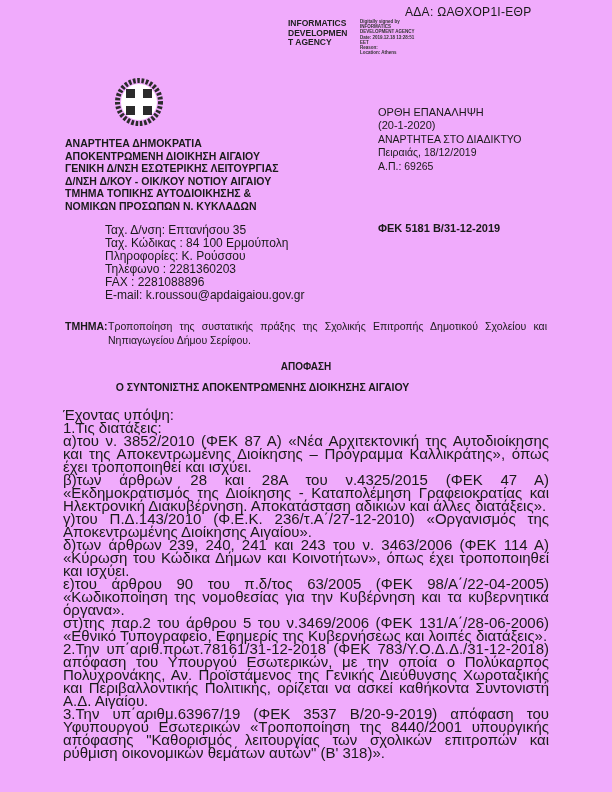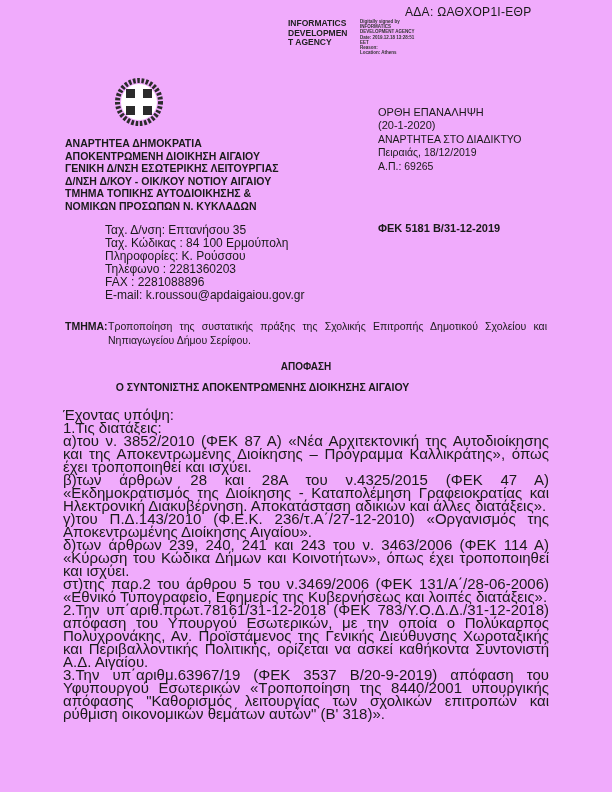--- a/index.html
+++ b/index.html
@@ -112,18 +112,19 @@
   <div class="abs h-apofasi">ΑΠΟΦΑΣΗ</div>
   <div class="abs h-syntonistis">Ο ΣΥΝΤΟΝΙΣΤΗΣ ΑΠΟΚΕΝΤΡΩΜΕΝΗΣ ΔΙΟΙΚΗΣΗΣ ΑΙΓΑΙΟΥ</div>
 
   <div class="abs body">
     <div class="para">Έχοντας υπόψη:</div>
     <div class="para">1.Τις διατάξεις:</div>
     <div class="para">α)του ν. 3852/2010 (ΦΕΚ 87 Α) «Νέα Αρχιτεκτονική της Αυτοδιοίκησης και της Αποκεντρωμένης  Διοίκησης – Πρόγραμμα Καλλικράτης», όπως έχει τροποποιηθεί και ισχύει.</div>
     <div class="para">β)των άρθρων 28 και 28Α του ν.4325/2015 (ΦΕΚ 47 Α) «Εκδημοκρατισμός της Διοίκησης - Καταπολέμηση Γραφειοκρατίας και Ηλεκτρονική Διακυβέρνηση. Αποκατάσταση αδικιών και άλλες διατάξεις».</div>
     <div class="para">γ)του Π.Δ.143/2010 (Φ.Ε.Κ. 236/τ.Α΄/27-12-2010) «Οργανισμός της Αποκεντρωμένης Διοίκησης Αιγαίου».</div>
     <div class="para">δ)των άρθρων 239, 240, 241 και 243 του ν. 3463/2006 (ΦΕΚ 114 Α) «Κύρωση του Κώδικα Δήμων και Κοινοτήτων», όπως έχει τροποποιηθεί και ισχύει.</div>
+    <div class="para">ε)του άρθρου 90 του π.δ/τος 63/2005 (ΦΕΚ 98/Α΄/22-04-2005) «Κωδικοποίηση της νομοθεσίας για την Κυβέρνηση και τα κυβερνητικά όργανα».</div>
     <div class="para">στ)της παρ.2 του άρθρου 5 του ν.3469/2006 (ΦΕΚ 131/Α΄/28-06-2006) «Εθνικό Τυπογραφείο, Εφημερίς της Κυβερνήσεως και λοιπές διατάξεις».</div>
     <div class="para">2.Την υπ΄αριθ.πρωτ.78161/31-12-2018 (ΦΕΚ 783/Υ.Ο.Δ.Δ./31-12-2018) απόφαση του Υπουργού Εσωτερικών, με την οποία ο Πολύκαρπος Πολυχρονάκης, Αν. Προϊστάμενος της Γενικής Διεύθυνσης Χωροταξικής και Περιβαλλοντικής Πολιτικής, ορίζεται να ασκεί καθήκοντα Συντονιστή Α.Δ. Αιγαίου.</div>
     <div class="para">3.Την υπ΄αριθμ.63967/19 (ΦΕΚ 3537 Β/20-9-2019) απόφαση του Υφυπουργού Εσωτερικών «Τροποποίηση της 8440/2001 υπουργικής απόφασης "Καθορισμός λειτουργίας των σχολικών επιτροπών και ρύθμιση οικονομικών θεμάτων αυτών" (Β'  318)».</div>
   </div>
 
 </div>
 
 </body></html>

